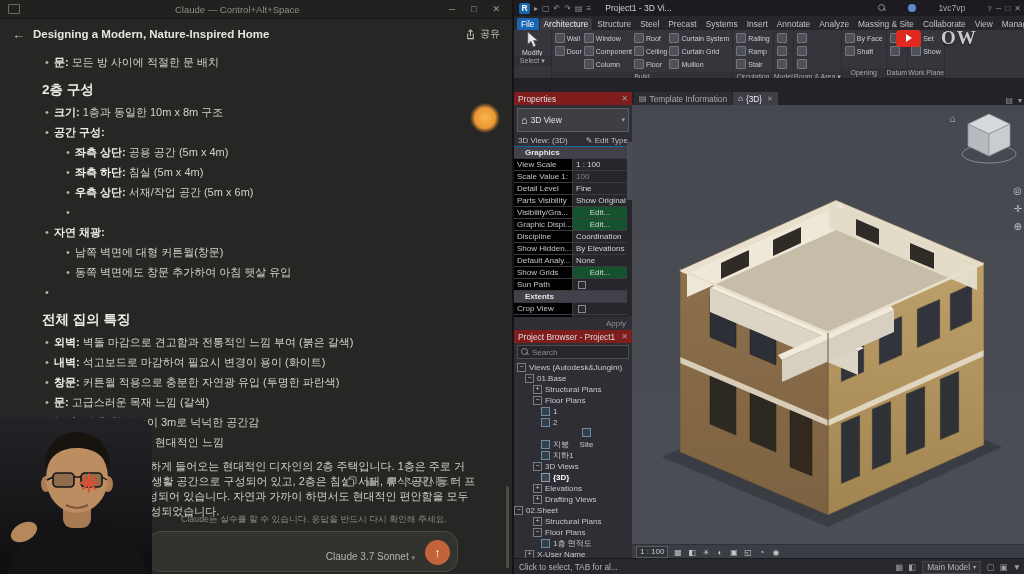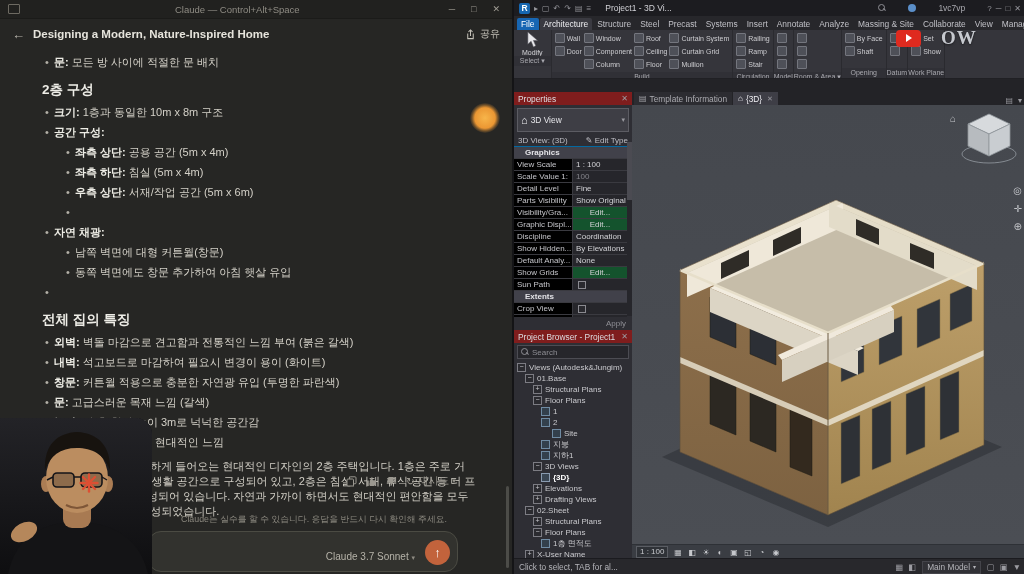--- a/index.html
+++ b/index.html
@@ -624,21 +624,21 @@
             <span>Floor Plans</span>
           </div>
           <div class="trow" style="padding-left: 27px;">
             <span class="nico"></span>
             <span>1</span>
           </div>
           <div class="trow" style="padding-left: 27px;">
             <span class="nico"></span>
             <span>2</span>
           </div>
-          <div class="trow" style="padding-left: 38px;">
+          <div class="trow" style="padding-left: 27px; flex-direction: column;">
             <span class="nico"></span>
             <span>Site</span>
           </div>
           <div class="trow" style="padding-left: 27px;">
             <span class="nico"></span>
             <span>지붕</span>
           </div>
           <div class="trow" style="padding-left: 27px;">
             <span class="nico"></span>
             <span>지하1</span>
@@ -652,21 +652,21 @@
             <span>{3D}</span>
           </div>
           <div class="trow" style="padding-left: 19px;">
             <span class="exp">+</span>
             <span>Elevations</span>
           </div>
           <div class="trow" style="padding-left: 19px;">
             <span class="exp">+</span>
             <span>Drafting Views</span>
           </div>
-          <div class="trow" style="padding-left: 11px;">
+          <div class="trow" style="">
             <span class="exp">−</span>
             <span>02.Sheet</span>
           </div>
           <div class="trow" style="padding-left: 19px;">
             <span class="exp">+</span>
             <span>Structural Plans</span>
           </div>
           <div class="trow" style="padding-left: 19px;">
             <span class="exp">−</span>
             <span>Floor Plans</span>

